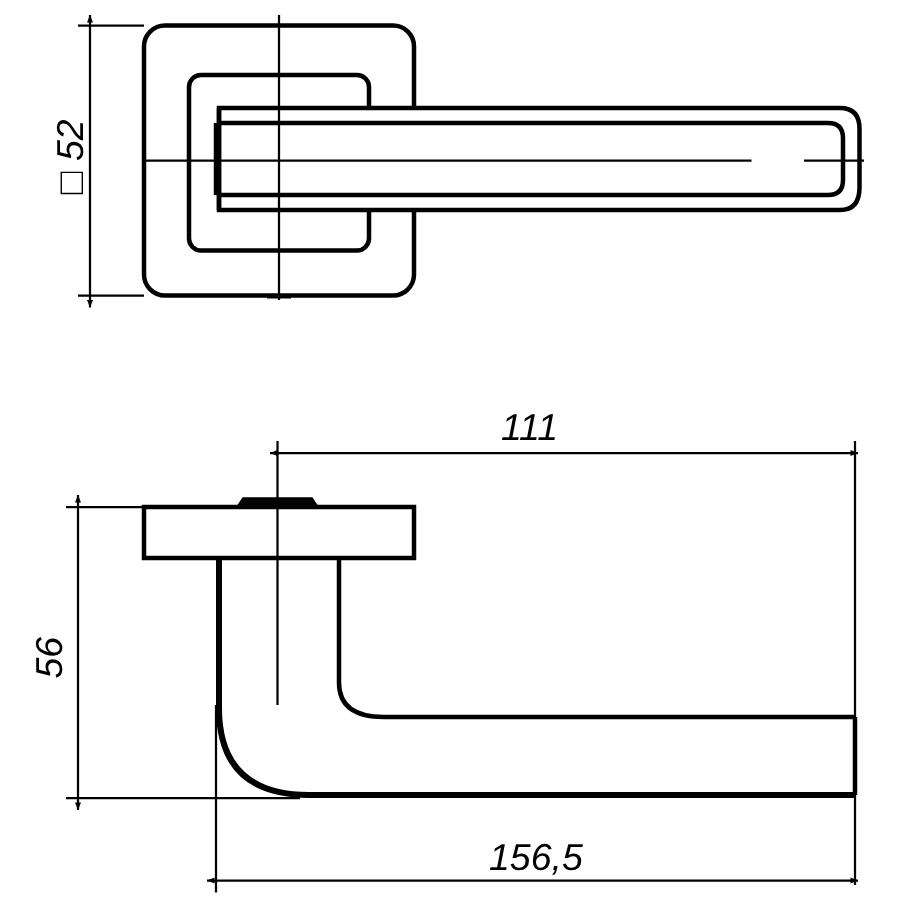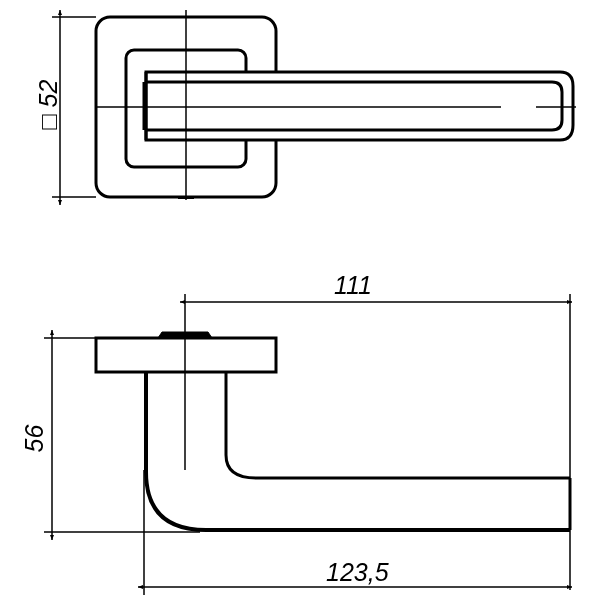--- a/index.html
+++ b/index.html
@@ -61,14 +61,14 @@
       <line x1="52" y1="330" x2="52" y2="540" stroke-width="1.5" marker-start="url(#arr)" marker-end="url(#arr)"></line>
 
       <line x1="144" y1="470" x2="144" y2="595" stroke-width="1.5"></line>
       <line x1="138" y1="587" x2="572" y2="587" stroke-width="1.5" marker-start="url(#arr)" marker-end="url(#arr)"></line>
     </g>
   </svg>
 
   <div class="dimtxt rot" style="left:18px;top:92px;width:60px;text-align:center;">□ 52</div>
   <div class="dimtxt rot" style="left:16px;top:426px;width:36px;text-align:center;">56</div>
   <div class="dimtxt" style="left:334px;top:273px;">111</div>
-  <div class="dimtxt" style="left:326px;top:560px;">123,5</div>
+  <div class="dimtxt" style="left:326px;top:560px;">156,5</div>
 </div>
 
 </body></html>

